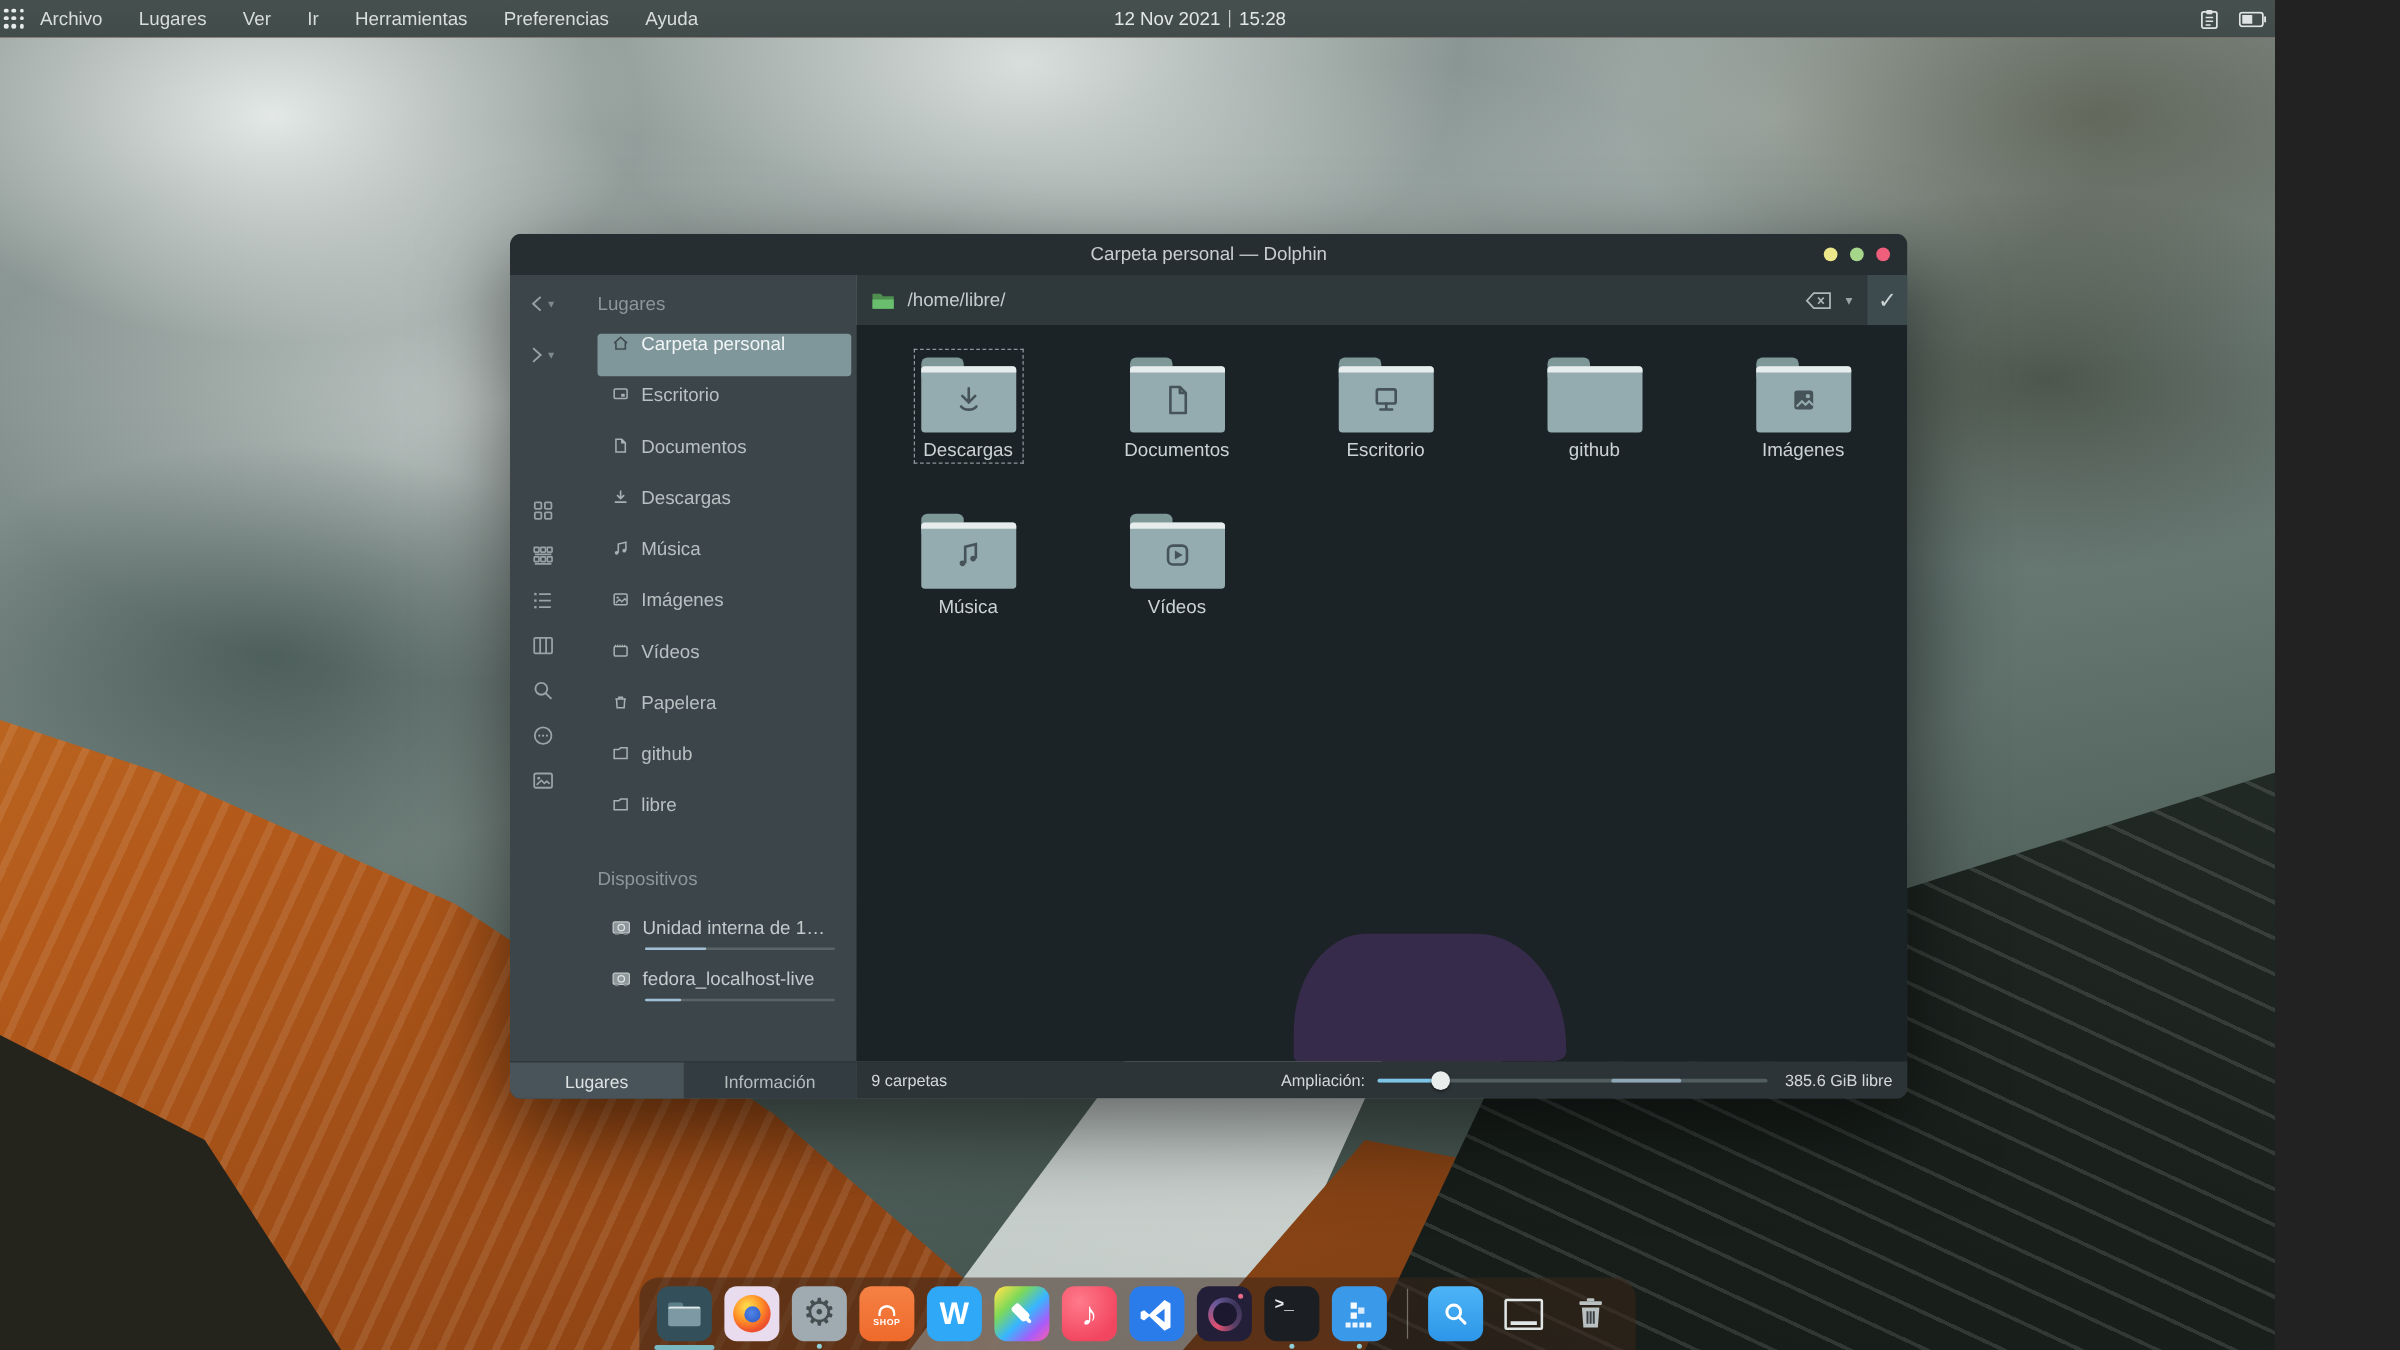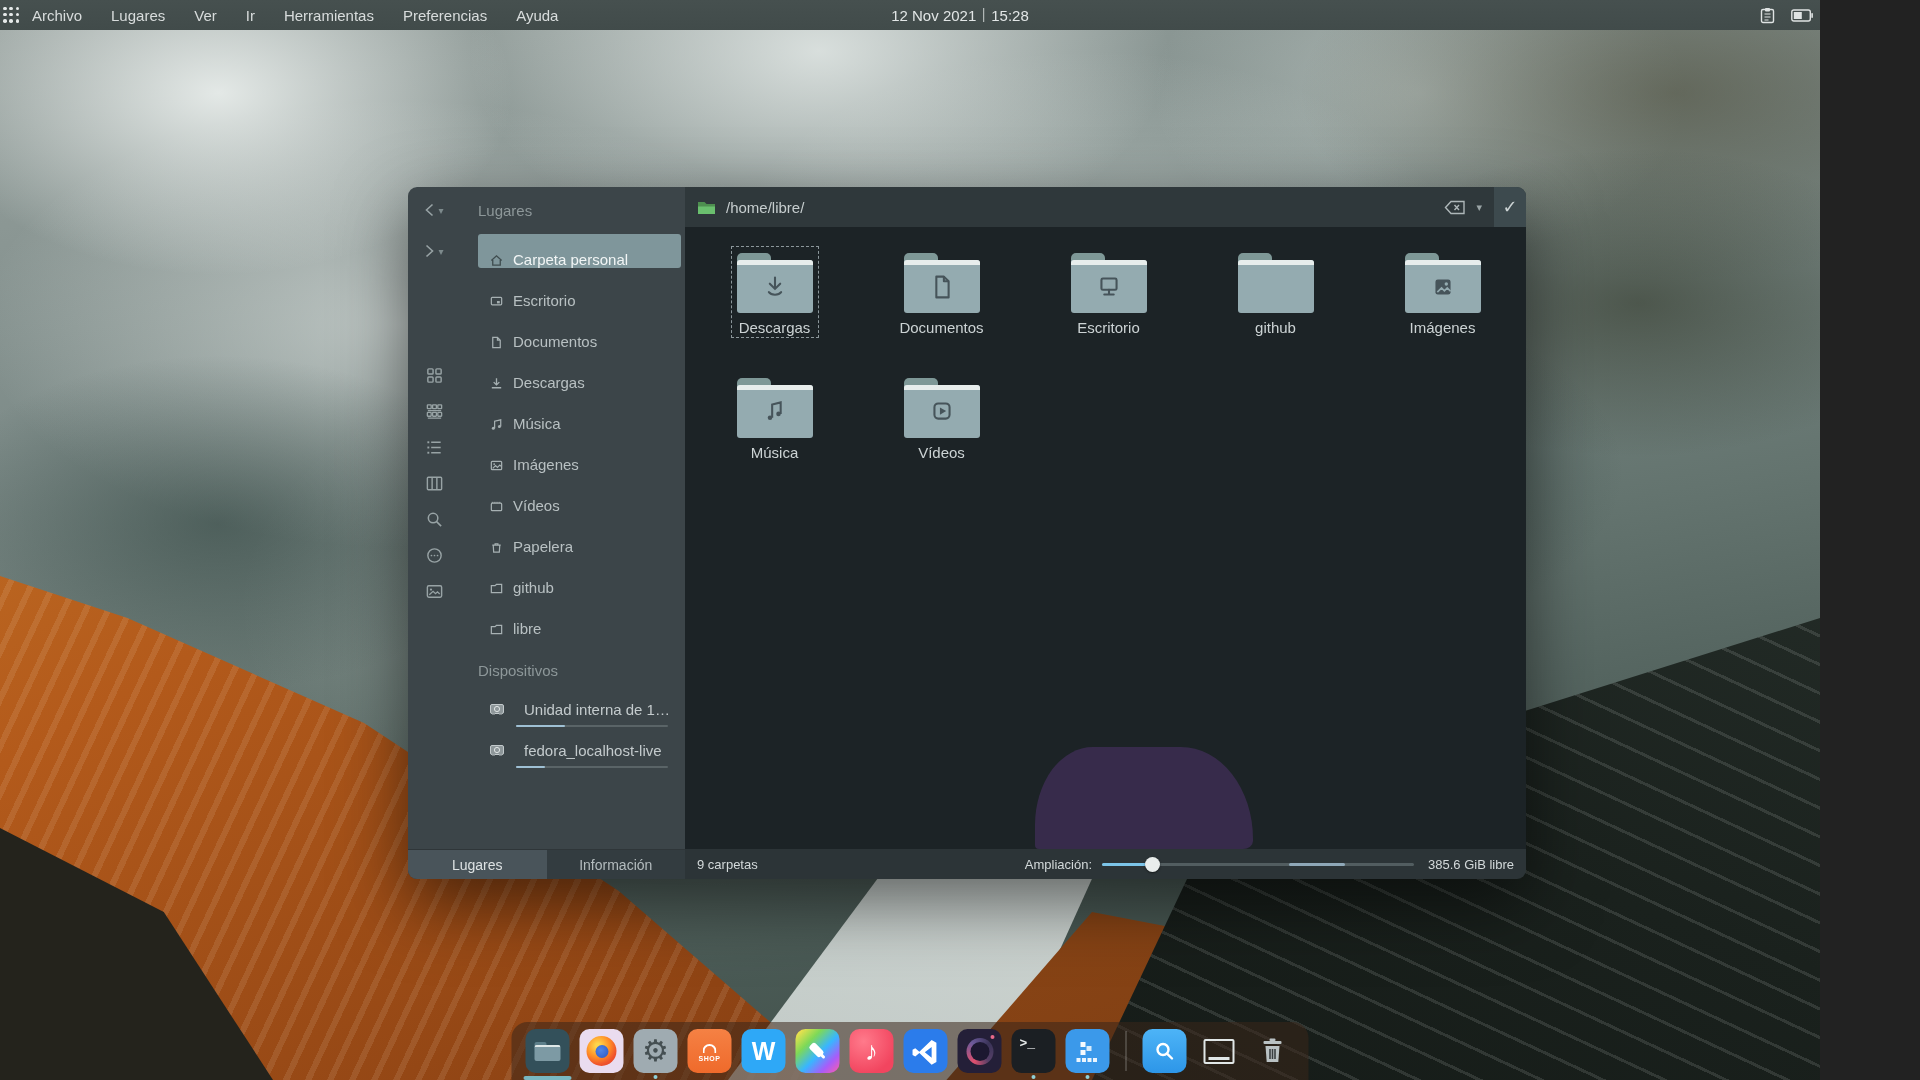--- a/index.html
+++ b/index.html
@@ -77,27 +77,27 @@
   .nav-row { position:absolute; left:0; width:52px; height:34px; display:flex;
     align-items:center; justify-content:center; gap:3px; color:#97a2a4; }
   .nav-row .caret { font-size:10px; color:#78848688; color:#7d8a8c; }
   .viewicons { position:absolute; left:0; top:178px; width:52px; display:flex;
     flex-direction:column; align-items:center; gap:16px; color:#98a3a5; }
   .viewicons .vi { width:20px; height:20px; display:flex; align-items:center; justify-content:center; }
 
   .places { flex:1; padding:6px 4px 0 18px; position:relative; }
   .side-header { height:34px; display:flex; align-items:center; color:#8d9799;
     font-size:15px; padding-left:0px; margin-bottom:7px; }
-  .side-item { height:34px; display:flex; align-items:flex-end; gap:9px; color:#b8c0c2;
+  .side-item { height:34px; display:flex; align-items:flex-start; gap:9px; color:#b8c0c2;
     font-size:15px; padding-left:11px; border-radius:3px; margin-bottom:7px; }
   .side-item.selected { background:#7f969b; color:#f1f5f5; }
   .side-item.selected svg { color:#3f4c4f; }
   .side-item svg { color:#a7b1b3; flex:0 0 auto; }
   .device { margin-bottom:8px; padding-left:11px; }
-  .device .drow { height:30px; display:flex; align-items:center; gap:19px; color:#c4cbcd; font-size:15px; white-space:nowrap; }
+  .device .drow { height:30px; display:flex; align-items:center; gap:9px; color:#c4cbcd; font-size:15px; white-space:nowrap; }
   .usagetrack { margin:1px 0 6px 27px; width:152px; height:2px; background:#5a6467; border-radius:1px; }
   .usagefill { height:2px; background:#9fc0d4; border-radius:1px; }
 
   .side-tabs { position:absolute; left:0; bottom:0; width:277px; height:30px;
     display:flex; border-top:1px solid #2f3639; background:#333c40; }
   .side-tab { flex:1; display:flex; align-items:center; justify-content:center;
     color:#b4bcbe; font-size:14px; }
   .side-tab.active { background:#49545a; color:#dde2e3; }
 
   
@@ -254,20 +254,28 @@
       </span>
       <span>
         <svg width="13" height="8" viewBox="0 0 13 8">
             <path d="M1 1l5.5 6L12 1z" fill="#dfe3e3"></path>
           </svg>
       </span>
     </div>
   </div>
 
   <div class="window">
+    <div class="titlebar">
+      <span class="title">Carpeta personal — Dolphin</span>
+      <div class="traffic">
+        <span class="tl" style="background:#ece78a"></span>
+        <span class="tl" style="background:#a6d68a"></span>
+        <span class="tl" style="background:#ef5e7a"></span>
+      </div>
+    </div>
 
     <div class="winbody">
 
       <div class="sidebar">
         <div class="navstrip">
           <div class="nav-row" style="top:6px">
             <svg width="11" height="14" viewBox="0 0 11 14">
                 <path d="M8.5 1.5 2.5 7l6 5.5" fill="none" stroke="#97a2a4" stroke-width="1.6"></path>
               </svg>
             <span class="caret">▾</span>

